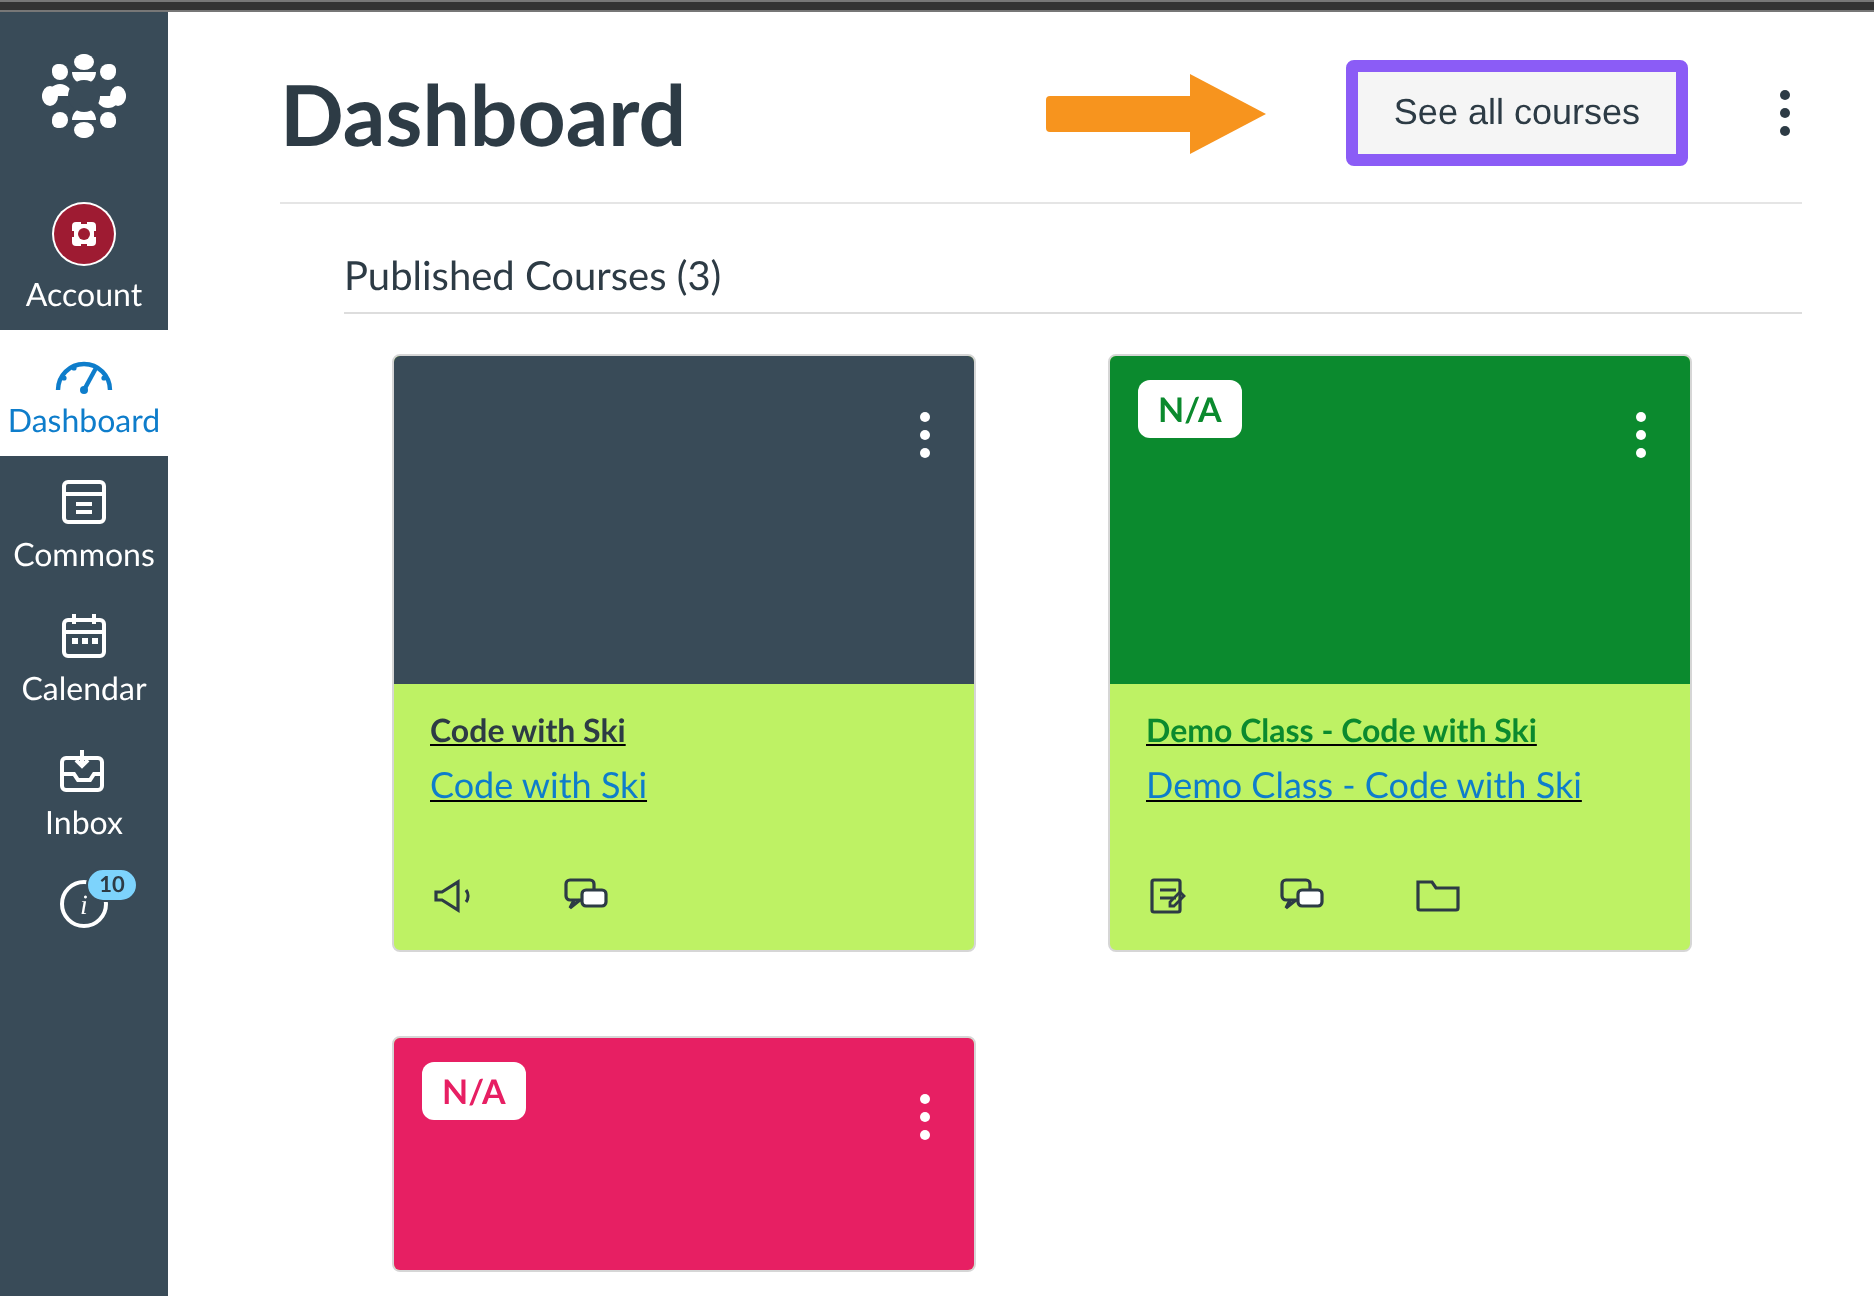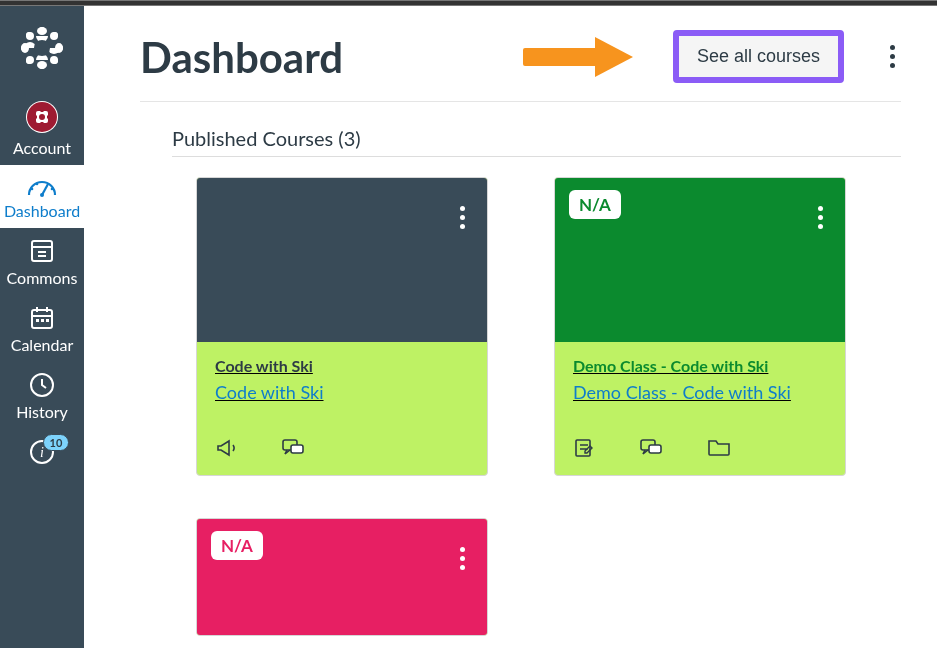--- a/index.html
+++ b/index.html
@@ -278,28 +278,29 @@
       <line x1="3" y1="11" x2="23" y2="11" stroke="#fff" stroke-width="2"></line>
       <line x1="8" y1="2" x2="8" y2="7" stroke="#fff" stroke-width="2"></line>
       <line x1="18" y1="2" x2="18" y2="7" stroke="#fff" stroke-width="2"></line>
       <rect x="7" y="14" width="3" height="3" fill="#fff"></rect>
       <rect x="12" y="14" width="3" height="3" fill="#fff"></rect>
       <rect x="17" y="14" width="3" height="3" fill="#fff"></rect>
     </svg>
     <span class="nav-label">Calendar</span>
   </div>
 
-
   <div class="sidebar-item">
-    <svg width="26" height="26" viewBox="0 0 26 26">
-      <circle cx="13" cy="13" r="11" fill="none" stroke="#fff" stroke-width="2"></circle>
-      <path d="M13 7v6l4 3" fill="none" stroke="#fff" stroke-width="2"></path>
-    </svg>
-    <span class="nav-label">History</span>
-  </div>
+    <svg width="28" height="26" viewBox="0 0 28 26">
+      <rect x="3" y="7" width="20" height="16" rx="2" fill="none" stroke="#fff" stroke-width="2"></rect>
+      <path d="M3 15h6l2 3h6l2-3h4" fill="none" stroke="#fff" stroke-width="2"></path>
+      <path d="M13 3v8m-3-3l3 3 3-3" fill="none" stroke="#fff" stroke-width="2"></path>
+    </svg>
+    <span class="nav-label">Inbox</span>
+  </div>
+
 
 
   <div class="sidebar-item" style="position:relative; padding-bottom:0;">
     <span class="badge-count">10</span>
     <svg width="26" height="26" viewBox="0 0 26 26">
       <circle cx="13" cy="13" r="11" fill="none" stroke="#fff" stroke-width="2"></circle>
       <text x="13" y="18" text-anchor="middle" fill="#fff" font-size="14" font-family="serif" font-style="italic">i</text>
     </svg>
   </div>
 

